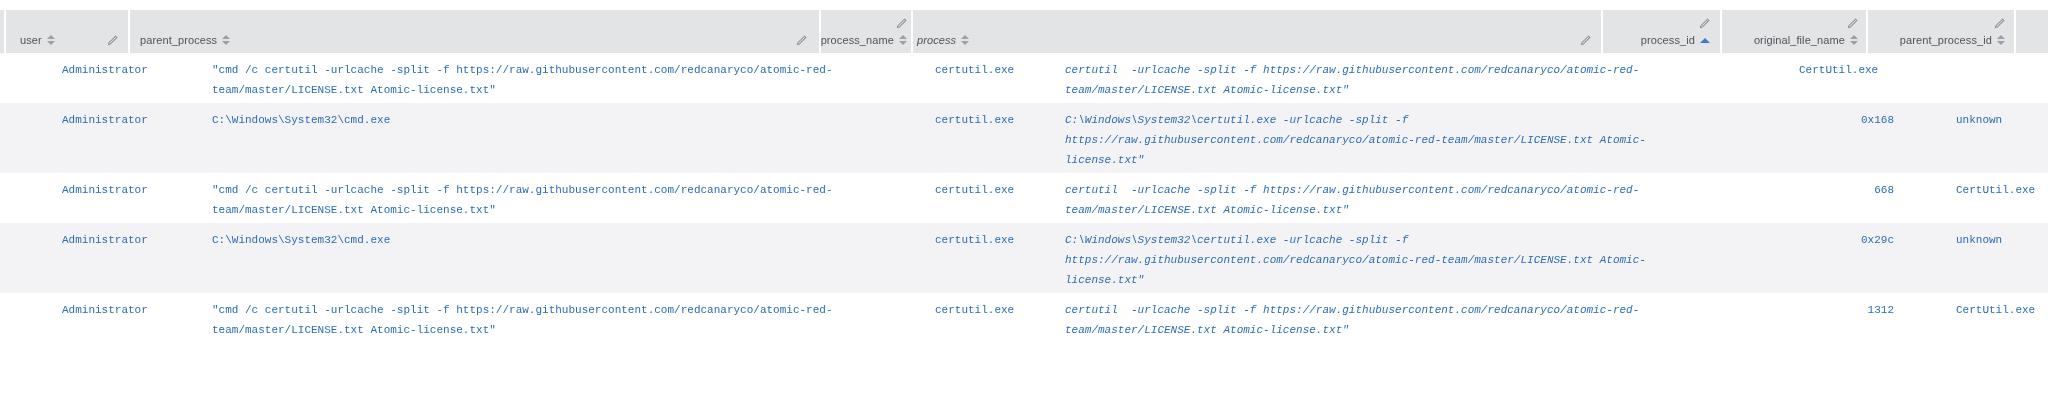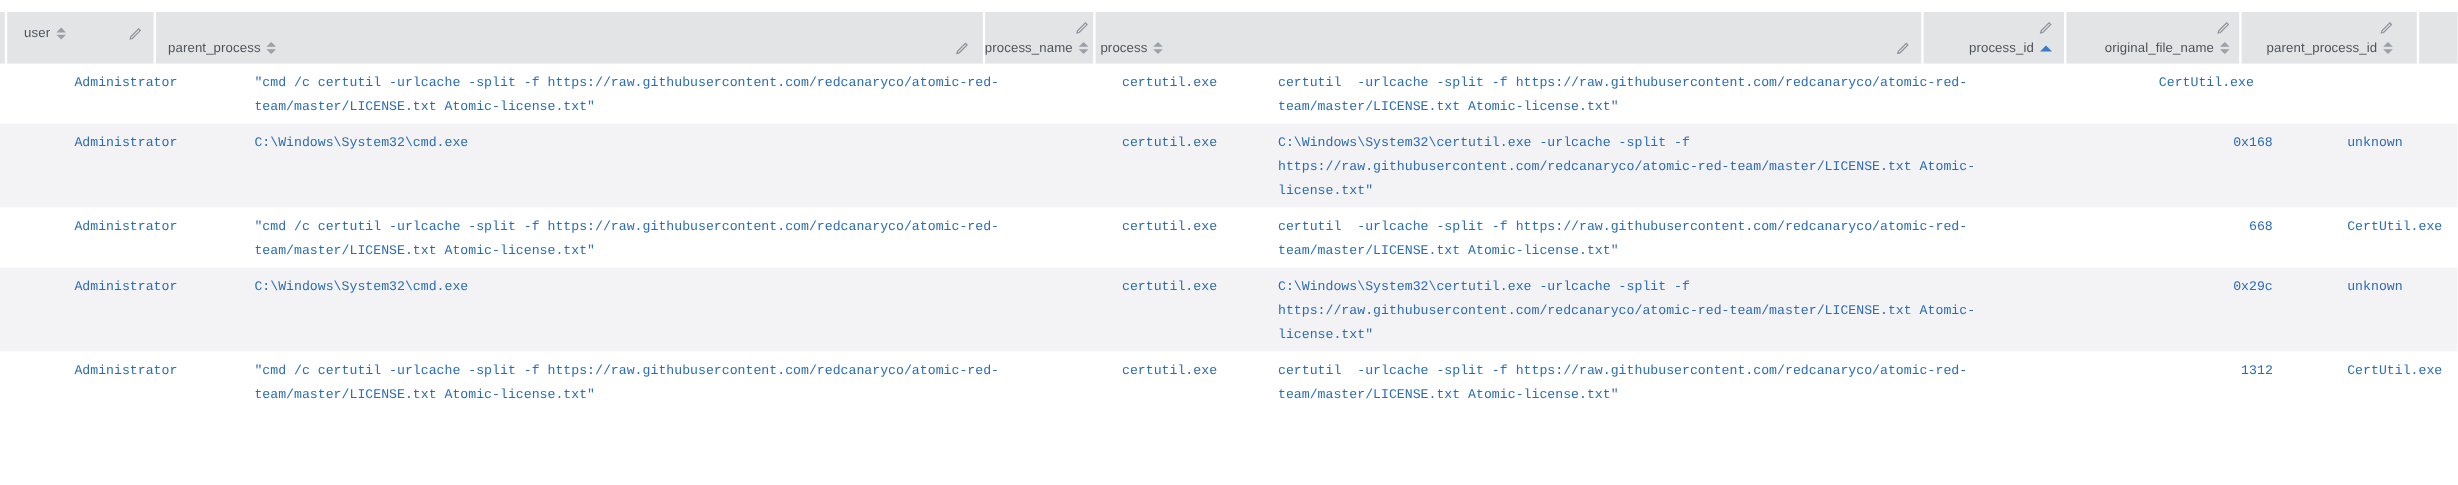--- a/index.html
+++ b/index.html
@@ -25,36 +25,36 @@
   .ptop { display: flex; justify-content: flex-end; margin-bottom: 5px; }
   .sort { display: inline-flex; flex-direction: column; gap: 2px; margin-left: 5px; }
   .tri-up { width: 0; height: 0; border-left: 4px solid transparent; border-right: 4px solid transparent; border-bottom: 4px solid #9aa0a8; }
   .tri-dn { width: 0; height: 0; border-left: 4px solid transparent; border-right: 4px solid transparent; border-top: 4px solid #9aa0a8; }
   .tri-asc { width: 0; height: 0; border-left: 5px solid transparent; border-right: 5px solid transparent; border-bottom: 5px solid #3a7cc9; }
   .pencil { display: inline-flex; }
   .pencil.inline { margin-left: auto; }
   .pencil svg { display: block; }
 
   
-  .c-user  { width: 122px; padding-left: 18px; justify-content: center; }
+  .c-user  { width: 122px; padding-left: 18px; }
   .c-pp    { width: 689px; padding-left: 10px; padding-right: 40px; }
   .c-pn    { width: 90px;  padding-left: 4px; align-items: flex-end;  }
-  .c-proc  { width: 688px; padding-left: 4px;  padding-right: 30px; }
+  .c-proc  { width: 688px; padding-left: 4px;  padding-right: 30px; font-style: italic; }
   .c-pid   { width: 117px; padding-right: 12px; text-align: right; }
   .c-ofn   { width: 144px; padding-left: 10px; }
   .c-ppid  { width: 146px; padding-right: 12px; text-align: right; }
   .c-count { width: 100px; padding-right: 14px; text-align: right; }
 
   .hcell.c-user  { padding-left: 14px; padding-right: 10px; }
   .hcell.c-pp    { padding-right: 12px; }
   .hcell.c-pn    { padding-left: 2px; padding-right: 4px; }
   .hcell.c-proc  { padding-right: 10px; }
   .hcell.c-pid   { padding-right: 10px; justify-content: flex-end; }
   .hcell.c-ofn   { padding-right: 8px; }
-  .hcell.c-ppid  { padding-right: 20px; }
+  .hcell.c-ppid  { padding-right: 9px; }
   .hcell.c-count { padding-right: 4px; }
   .hrow.right { justify-content: flex-end; }
 
   
   .grow { display: flex; width: 2048px; background: #ffffff; }
   .grow.alt { background: #f3f3f5; }
   .cell {
     flex: none; padding-top: 7px; padding-bottom: 3px;
     font-family: "Liberation Mono", "DejaVu Sans Mono", monospace;
     font-size: 11px; line-height: 20px; color: #2b6cb5;

